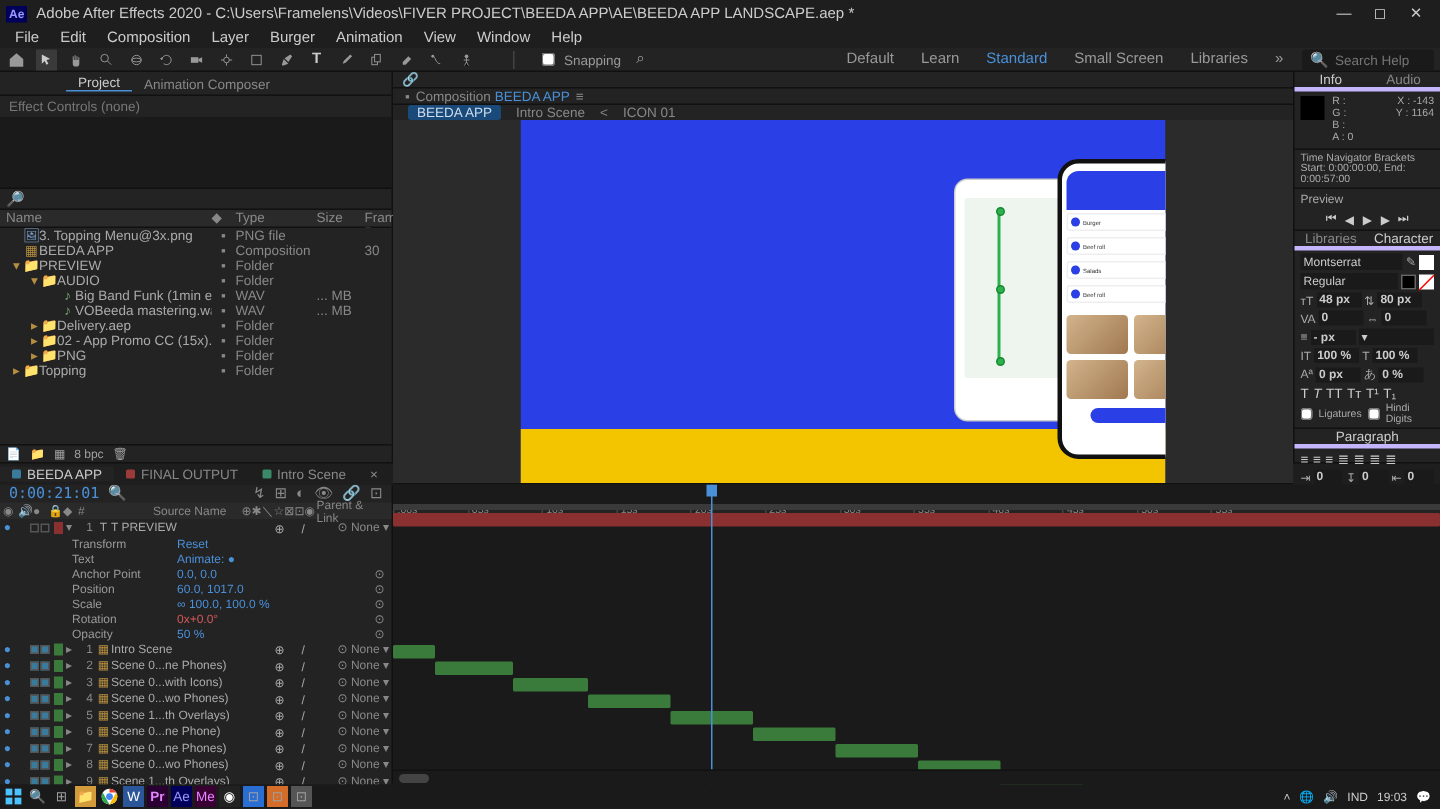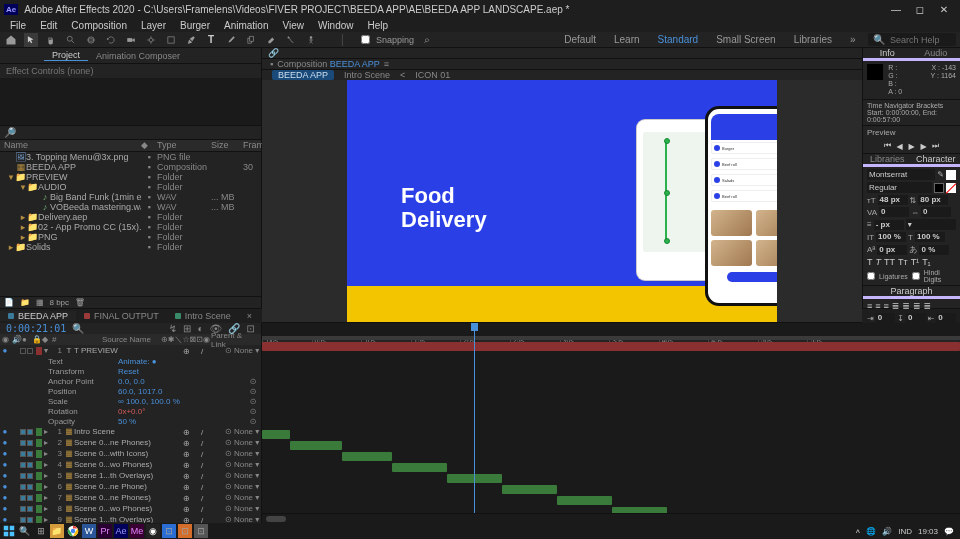--- a/index.html
+++ b/index.html
@@ -370,21 +370,21 @@
     <span class="nm">PNG</span>
     <span class="badge">▪</span>
     <span class="tp">Folder</span>
     <span class="sz"></span>
     <span class="fr"></span>
         </div>
         <div class="proj-row">
           <span class="indent" style="width:6px"></span>
     <span class="fi folder-icon">▸</span>
     <span class="fi folder-icon">📁</span>
-    <span class="nm">Solids</span>
+    <span class="nm">Topping</span>
     <span class="badge">▪</span>
     <span class="tp">Folder</span>
     <span class="sz"></span>
     <span class="fr"></span>
         </div>
       </div>
     <div style="height:12px;background:#232323;border-top:1px solid #111;display:flex;align-items:center;gap:6px;padding:0 4px;font-size:8px;">
       <span>📄</span>
       <span>📁</span>
       <span>▦</span>
@@ -407,24 +407,20 @@
     <div class="comp-bc">
       <span class="bc-active">BEEDA APP</span>
       <span>Intro Scene</span>
       <span>&lt;</span>
       <span>ICON 01</span>
     </div>
     <div class="viewer">
       <div class="canvas">
         <div class="blue"></div>
         <div class="yellow"></div>
-        <div class="txt">
-          <div>Food</div>
-          <div>Delivery</div>
-        </div>
         <div class="phone1"></div>
         <div class="map"></div>
         <div class="route"></div>
         <div class="pin" style="left:317px;top:58px;"></div>
         <div class="pin" style="left:317px;top:110px;"></div>
         <div class="pin" style="left:317px;top:158px;"></div>
         <div class="phone2"></div>
         <div class="ph2-head"></div>
         <div class="list">
           <div class="li">
@@ -645,27 +641,27 @@
   <span class="nm">T  PREVIEW</span>
   <span class="sw">
               <span>⊕</span>
               <span></span>
               <span>/</span>
               <span></span>
             </span>
   <span class="pl">⊙ None ▾</span>
           </div>
           <div class="tl-prop">
-    <span class="pn">Text</span>
-            <span class="pv">Animate: ●</span>
-          </div>
-          <div class="tl-prop">
     <span class="pn">Transform</span>
             <span class="pv ">Reset</span>
             <span class="key"></span>
+          </div>
+          <div class="tl-prop">
+    <span class="pn">Text</span>
+            <span class="pv">Animate: ●</span>
           </div>
           <div class="tl-prop">
     <span class="pn">Anchor Point</span>
             <span class="pv ">0.0, 0.0</span>
             <span class="key">⊙</span>
           </div>
           <div class="tl-prop">
     <span class="pn">Position</span>
             <span class="pv ">60.0, 1017.0</span>
             <span class="key">⊙</span>
@@ -922,21 +918,21 @@
   <span class="tb-icon">
       <svg width="12" height="12" viewBox="0 0 16 16">
         <circle cx="8" cy="8" r="7" fill="#fff"></circle>
         <circle cx="8" cy="8" r="3" fill="#4285f4"></circle>
         <path fill="#ea4335" d="M8 1a7 7 0 016 3.5H8z"></path>
         <path fill="#34a853" d="M2 4.5L8 15A7 7 0 012 4.5z"></path>
         <path fill="#fbbc05" d="M14 4.5A7 7 0 018 15l3-5.5z"></path>
       </svg>
     </span>
   <span class="tb-icon" style="background:#2b579a;color:#fff;">W</span>
-  <span class="tb-icon" style="background:#2a0033;color:#e585ff;">Pr</span>
+  <span class="tb-icon" style="background:#2a0033;color:#e585ff;font-weight:bold;">Pr</span>
   <span class="tb-icon" style="background:#00005b;color:#9999ff;">Ae</span>
   <span class="tb-icon" style="background:#3a0033;color:#e585ff;">Me</span>
   <span class="tb-icon" style="background:#222;color:#fff;">◉</span>
   <span class="tb-icon" style="background:#2a6ed4;">⊡</span>
   <span class="tb-icon" style="background:#d46c2a;">⊡</span>
   <span class="tb-icon" style="background:#555;">⊡</span>
   <span class="tb-spacer"></span>
   <div class="tray">
     <span>˄</span>
     <span>🌐</span>

